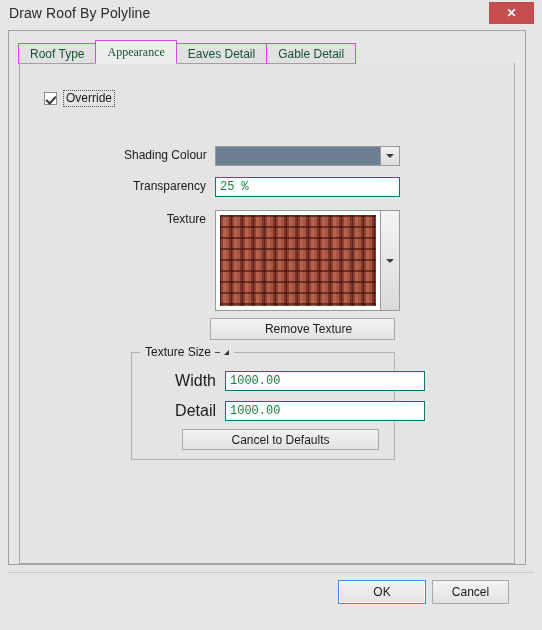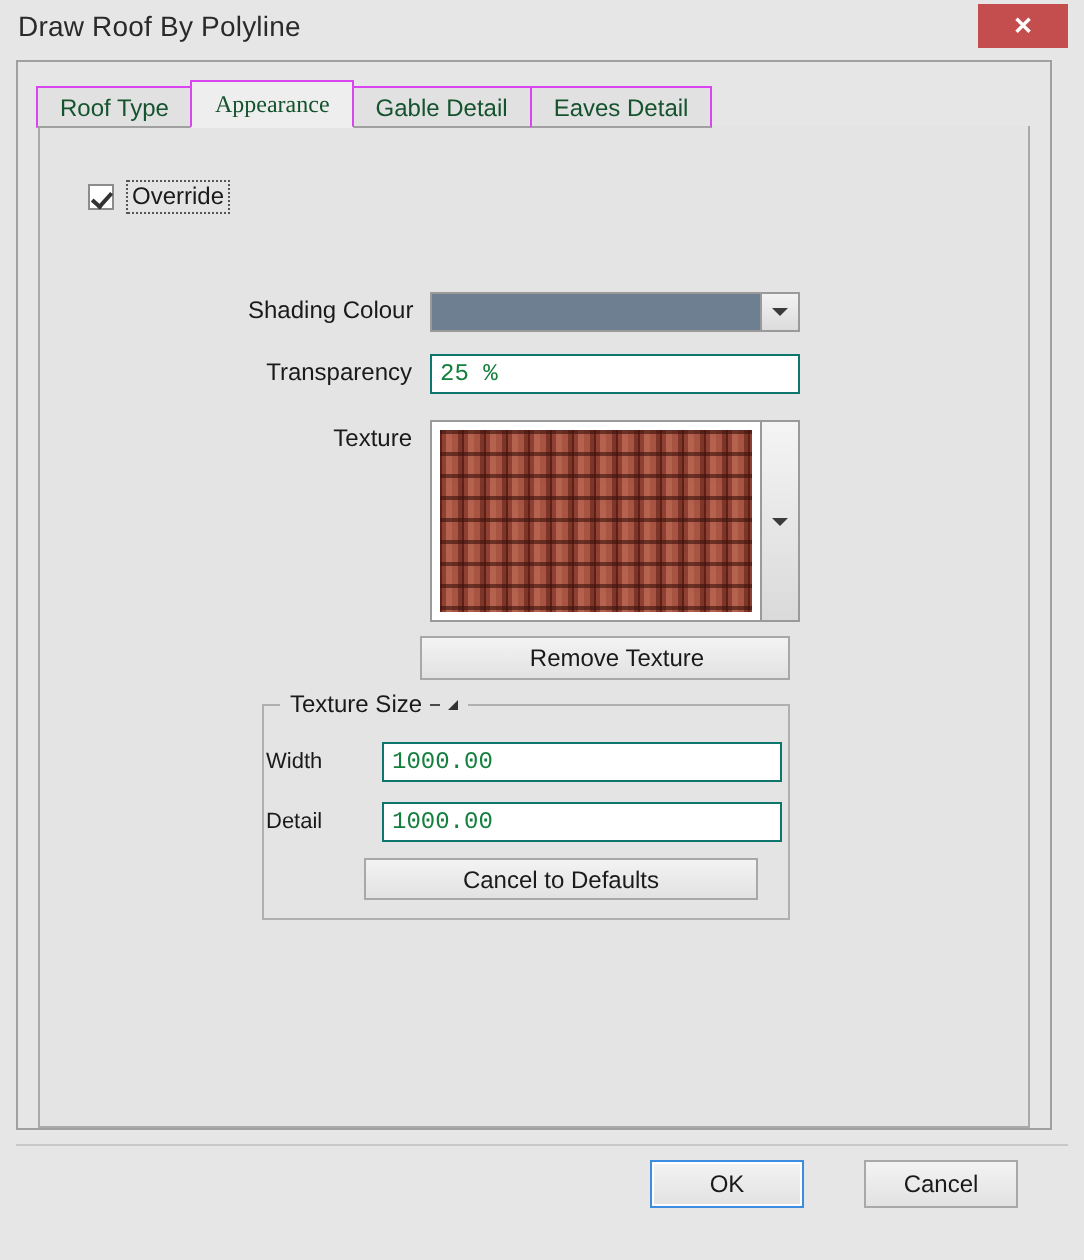--- a/index.html
+++ b/index.html
@@ -290,44 +290,46 @@
     width: 0; height: 0;
     border-left: 5px solid transparent;
     border-bottom: 5px solid #333333;
     cursor: pointer;
   }
 
   #width-row { left: 133px; top: 371px; }
   #height-row { left: 133px; top: 401px; }
   .size-label {
     width: 49px;
+    text-align: right;
     padding-right: 9px;
-    font-size: 11px;
+    font-size: 16px;
     line-height: 20px;
+    margin-left: 34px;
   }
   .size-input { width: 200px; }
 
   #reset-defaults-button {
     position: absolute;
     left: 182px; top: 429px;
     width: 197px; height: 21px;
     z-index: 5;
   }
 
   
   #footer-sep {
     position: absolute;
     left: 8px; top: 572px;
     width: 526px; height: 1px;
     background: #c8c8c8;
   }
   #ok-button {
     position: absolute;
-    left: 325px; top: 580px;
-    width: 77px; height: 24px;
+    left: 338px; top: 580px;
+    width: 88px; height: 24px;
     border: 1px solid #3c8de0;
     box-shadow: inset 0 0 0 1px #ffffff;
   }
   #cancel-button {
     position: absolute;
     left: 432px; top: 580px;
     width: 77px; height: 24px;
   }
 </style>
 </head>
@@ -336,22 +338,22 @@
 <div id="titlebar">
   <div id="title-text">Draw Roof By Polyline</div>
   <div id="close-button">✕</div>
 </div>
 
 <div id="tabpage"></div>
 
 <div id="tabstrip">
   <div class="tab">Roof Type</div>
   <div class="tab active">Appearance</div>
+  <div class="tab">Eaves Detail</div>
   <div class="tab">Gable Detail</div>
-  <div class="tab">Eaves Detail</div>
 </div>
 
 <div id="tabcontent"></div>
 
 <div id="override-row">
   <div id="override-box"></div>
   <div id="override-label">Override</div>
 </div>
 
 <div class="row" id="shading-row">

